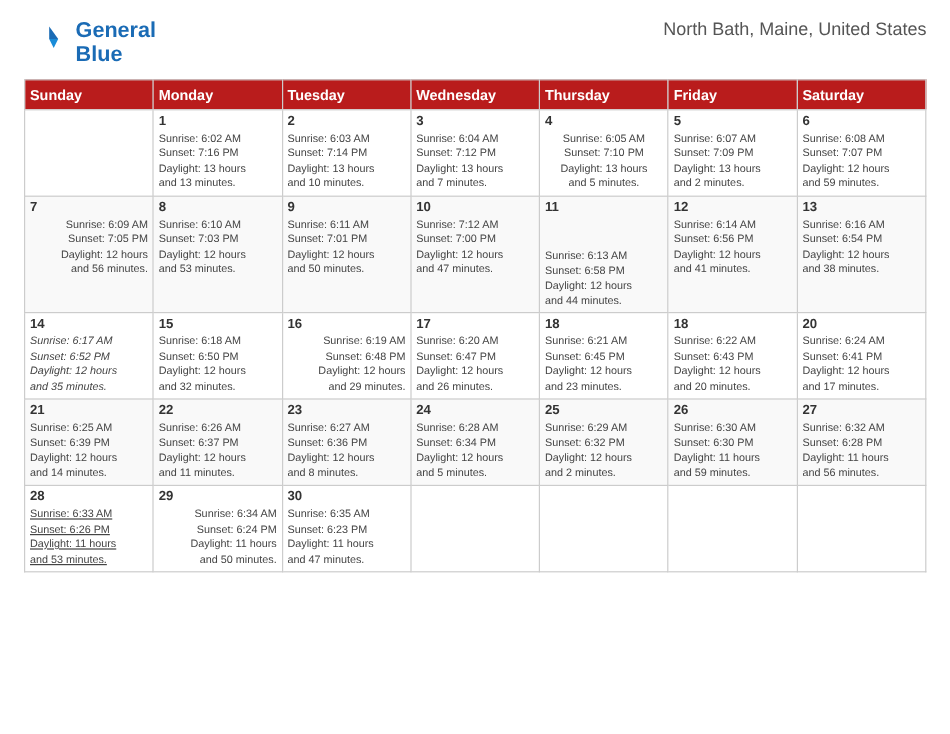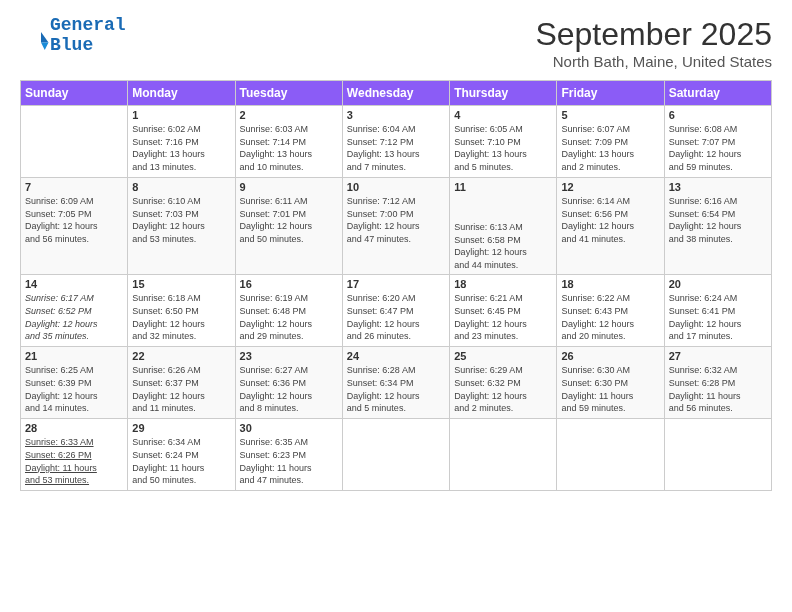--- a/index.html
+++ b/index.html
@@ -16,23 +16,22 @@
       padding: 16px 20px;
     }
     .header {
       display: flex;
       align-items: flex-start;
       justify-content: space-between;
       margin-bottom: 10px;
     }
     .logo {
       display: flex;
-      align-items: flex-end;
-      gap: 0;
-      font-family: Liberation Mono, monospace;
+      align-items: flex-start;
+      gap: 13px;
     }
     .logo-text {
       font-size: 18px;
       font-weight: bold;
       color: #333;
       line-height: 1.1;
     }
     .logo-text span {
       color: #1a6bb5;
     }
@@ -51,21 +50,21 @@
     .sub-title {
       font-size: 15px;
       color: #555;
     }
     table {
       width: 100%;
       border-collapse: collapse;
       table-layout: fixed;
     }
     thead tr th {
-      background-color: #8b5cf6;
+      background-color: #b91c1c;
       color: #fff;
       font-size: 12px;
       font-weight: bold;
       padding: 5px 4px;
       text-align: left;
       border: 1px solid #ccc;
     }
     tbody tr td {
       border: 1px solid #ccc;
       padding: 3px 4px;
@@ -98,21 +97,20 @@
       <svg class="logo-icon" viewBox="0 0 40 40">
         <polygon points="28,8 38,22 28,22" fill="#1a6bb5"></polygon>
         <polygon points="28,22 38,22 33,32" fill="#1a8cd8"></polygon>
       </svg>
       <div class="logo-text">
         <div><span>General</span></div>
         <div><span style="color:#1a6bb5">Blue</span></div>
       </div>
     </div>
     <div class="title-block">
-      <div class="main-title">September 2025</div>
       <div class="sub-title">North Bath, Maine, United States</div>
     </div>
   </div>
 
   <table>
     <thead>
       <tr>
       <th>Sunday</th>
           <th>Monday</th>
           <th>Tuesday</th>
@@ -141,21 +139,21 @@
           </td>
           <td>
             <span class="day-num">3</span>
             <div class="day-info" style="white-space: pre-line;">Sunrise: 6:04 AM
 Sunset: 7:12 PM
 Daylight: 13 hours
 and 7 minutes.</div>
           </td>
           <td>
             <span class="day-num">4</span>
-            <div class="day-info" style="white-space: pre-line;">Sunrise: 6:05 AM
+            <div class="day-info" style="white-space: pre-line; text-align: center;">Sunrise: 6:05 AM
 Sunset: 7:10 PM
 Daylight: 13 hours
 and 5 minutes.</div>
           </td>
           <td>
             <span class="day-num">5</span>
             <div class="day-info" style="white-space: pre-line;">Sunrise: 6:07 AM
 Sunset: 7:09 PM
 Daylight: 13 hours
 and 2 minutes.</div>
@@ -164,21 +162,21 @@
             <span class="day-num">6</span>
             <div class="day-info" style="white-space: pre-line;">Sunrise: 6:08 AM
 Sunset: 7:07 PM
 Daylight: 12 hours
 and 59 minutes.</div>
           </td>
         </tr>
         <tr>
           <td>
             <span class="day-num">7</span>
-            <div class="day-info" style="white-space: pre-line;">Sunrise: 6:09 AM
+            <div class="day-info" style="white-space: pre-line; text-align: right;">Sunrise: 6:09 AM
 Sunset: 7:05 PM
 Daylight: 12 hours
 and 56 minutes.</div>
           </td>
           <td>
             <span class="day-num">8</span>
             <div class="day-info" style="white-space: pre-line;">Sunrise: 6:10 AM
 Sunset: 7:03 PM
 Daylight: 12 hours
 and 53 minutes.</div>
@@ -229,21 +227,21 @@
           </td>
           <td>
             <span class="day-num">15</span>
             <div class="day-info" style="white-space: pre-line;">Sunrise: 6:18 AM
 Sunset: 6:50 PM
 Daylight: 12 hours
 and 32 minutes.</div>
           </td>
           <td>
             <span class="day-num">16</span>
-            <div class="day-info" style="white-space: pre-line;">Sunrise: 6:19 AM
+            <div class="day-info" style="white-space: pre-line; text-align: right;">Sunrise: 6:19 AM
 Sunset: 6:48 PM
 Daylight: 12 hours
 and 29 minutes.</div>
           </td>
           <td>
             <span class="day-num">17</span>
             <div class="day-info" style="white-space: pre-line;">Sunrise: 6:20 AM
 Sunset: 6:47 PM
 Daylight: 12 hours
 and 26 minutes.</div>
@@ -324,21 +322,21 @@
         <tr>
           <td>
             <span class="day-num">28</span>
             <div class="day-info" style="white-space: pre-line; text-decoration: underline;">Sunrise: 6:33 AM
 Sunset: 6:26 PM
 Daylight: 11 hours
 and 53 minutes.</div>
           </td>
           <td>
             <span class="day-num">29</span>
-            <div class="day-info" style="white-space: pre-line;">Sunrise: 6:34 AM
+            <div class="day-info" style="white-space: pre-line; text-align: right;">Sunrise: 6:34 AM
 Sunset: 6:24 PM
 Daylight: 11 hours
 and 50 minutes.</div>
           </td>
           <td>
             <span class="day-num">30</span>
             <div class="day-info" style="white-space: pre-line;">Sunrise: 6:35 AM
 Sunset: 6:23 PM
 Daylight: 11 hours
 and 47 minutes.</div>

